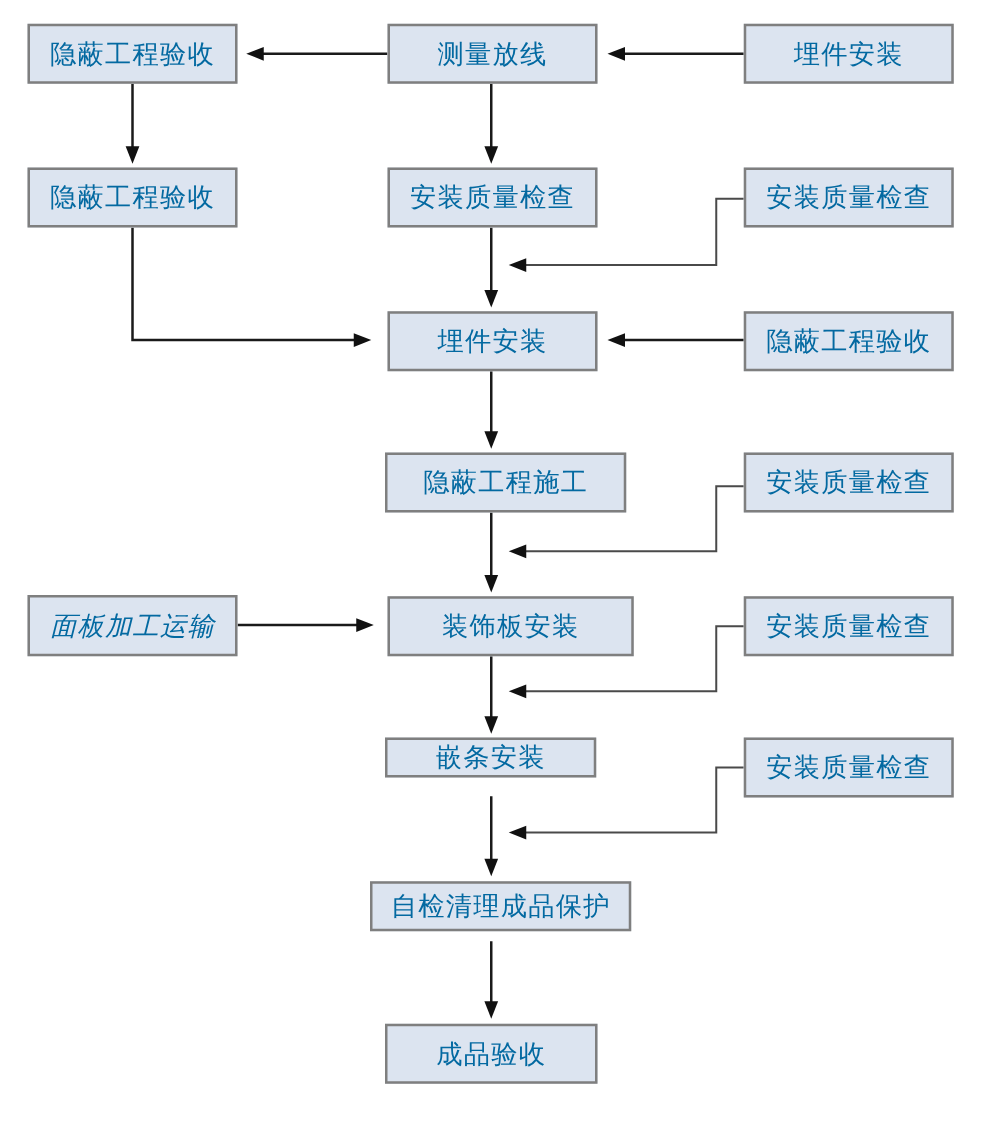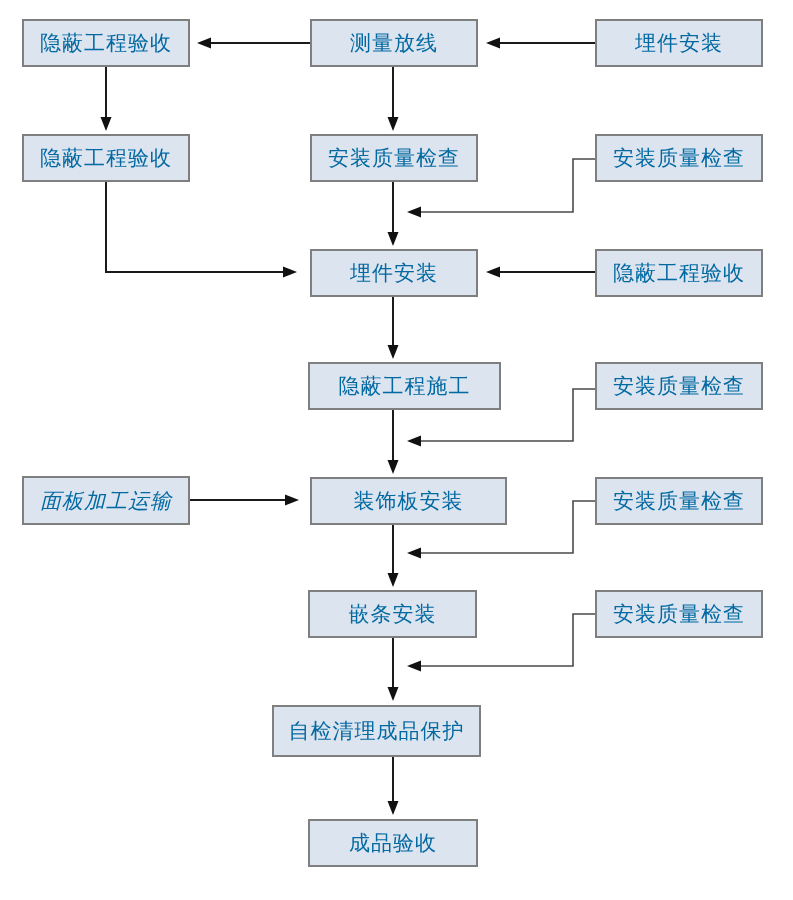--- a/index.html
+++ b/index.html
@@ -133,18 +133,18 @@
       <div class="node" style="left: 22px; top: 134px; width: 168px; height: 48px;">隐蔽工程验收</div>
       <div class="node" style="left: 310px; top: 134px; width: 168px; height: 48px;">安装质量检查</div>
       <div class="node" style="left: 595px; top: 134px; width: 168px; height: 48px;">安装质量检查</div>
       <div class="node" style="left: 310px; top: 249px; width: 168px; height: 48px;">埋件安装</div>
       <div class="node" style="left: 595px; top: 249px; width: 168px; height: 48px;">隐蔽工程验收</div>
       <div class="node" style="left: 308px; top: 362px; width: 193px; height: 48px;">隐蔽工程施工</div>
       <div class="node" style="left: 595px; top: 362px; width: 168px; height: 48px;">安装质量检查</div>
       <div class="node" style="left: 22px; top: 476px; width: 168px; height: 49px; font-style: italic;">面板加工运输</div>
       <div class="node" style="left: 310px; top: 477px; width: 197px; height: 48px;">装饰板安装</div>
       <div class="node" style="left: 595px; top: 477px; width: 168px; height: 48px;">安装质量检查</div>
-      <div class="node" style="left: 308px; top: 590px; width: 169px; height: 48px;">嵌条安装</div>
+      <div class="node" style="left: 308px; top: 590px; width: 169px; height: 32px;">嵌条安装</div>
       <div class="node" style="left: 595px; top: 590px; width: 168px; height: 48px;">安装质量检查</div>
-      <div class="node" style="left: 272px; top: 705px; width: 209px; height: 52px;">自检清理成品保护</div>
+      <div class="node" style="left: 296px; top: 705px; width: 209px; height: 40px;">自检清理成品保护</div>
       <div class="node" style="left: 308px; top: 819px; width: 170px; height: 48px;">成品验收</div>
     </div>
 </div>
 
 </body></html>

